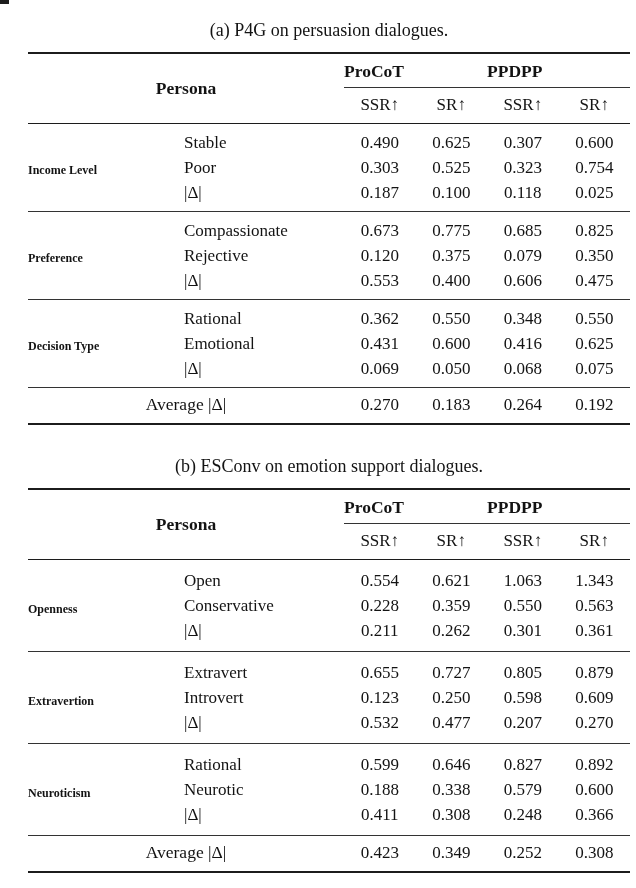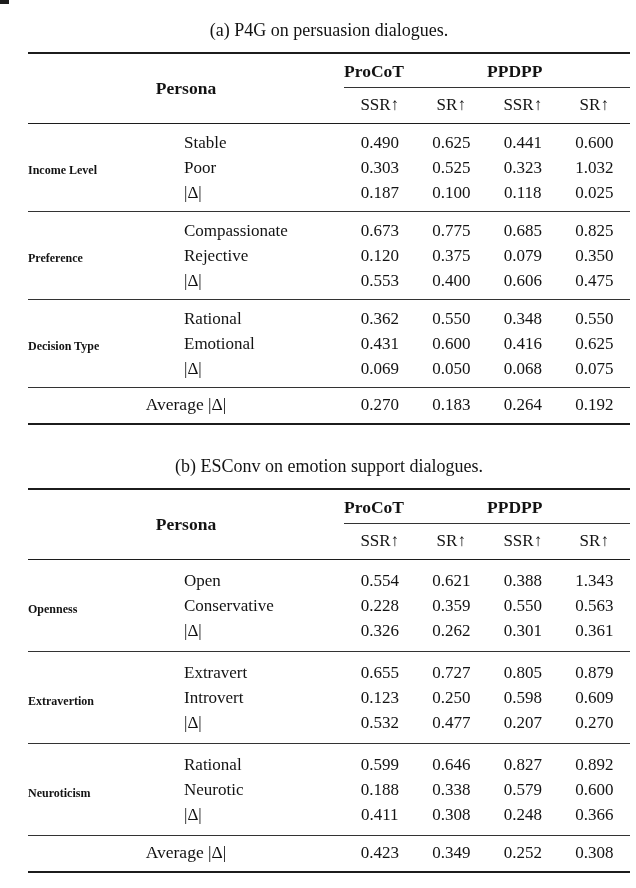--- a/index.html
+++ b/index.html
@@ -73,29 +73,29 @@
       <td class="metric">SSR↑</td>
       <td class="metric">SR↑</td>
     </tr>
   </thead>
   <tbody class="section">
     <tr class="first">
       <td class="cat" rowspan="3">Income Level</td>
       <td class="sub">Stable</td>
       <td class="num">0.490</td>
       <td class="num">0.625</td>
-      <td class="num">0.441</td>
+      <td class="num">0.307</td>
       <td class="num">0.600</td>
     </tr>
     <tr>
       <td class="sub">Poor</td>
       <td class="num">0.303</td>
       <td class="num">0.525</td>
       <td class="num">0.323</td>
-      <td class="num">1.032</td>
+      <td class="num">0.754</td>
     </tr>
     <tr class="last">
       <td class="sub">|Δ|</td>
       <td class="num">0.187</td>
       <td class="num">0.100</td>
       <td class="num">0.118</td>
       <td class="num">0.025</td>
     </tr>
   </tbody>
   <tbody class="section">
@@ -180,33 +180,33 @@
       <td class="metric">SSR↑</td>
       <td class="metric">SR↑</td>
     </tr>
   </thead>
   <tbody class="section">
     <tr class="first">
       <td class="cat" rowspan="3">Openness</td>
       <td class="sub">Open</td>
       <td class="num">0.554</td>
       <td class="num">0.621</td>
-      <td class="num">0.388</td>
+      <td class="num">1.063</td>
       <td class="num">1.343</td>
     </tr>
     <tr>
       <td class="sub">Conservative</td>
       <td class="num">0.228</td>
       <td class="num">0.359</td>
       <td class="num">0.550</td>
       <td class="num">0.563</td>
     </tr>
     <tr class="last">
       <td class="sub">|Δ|</td>
-      <td class="num">0.326</td>
+      <td class="num">0.211</td>
       <td class="num">0.262</td>
       <td class="num">0.301</td>
       <td class="num">0.361</td>
     </tr>
   </tbody>
   <tbody class="section">
     <tr class="first">
       <td class="cat" rowspan="3">Extravertion</td>
       <td class="sub">Extravert</td>
       <td class="num">0.655</td>

